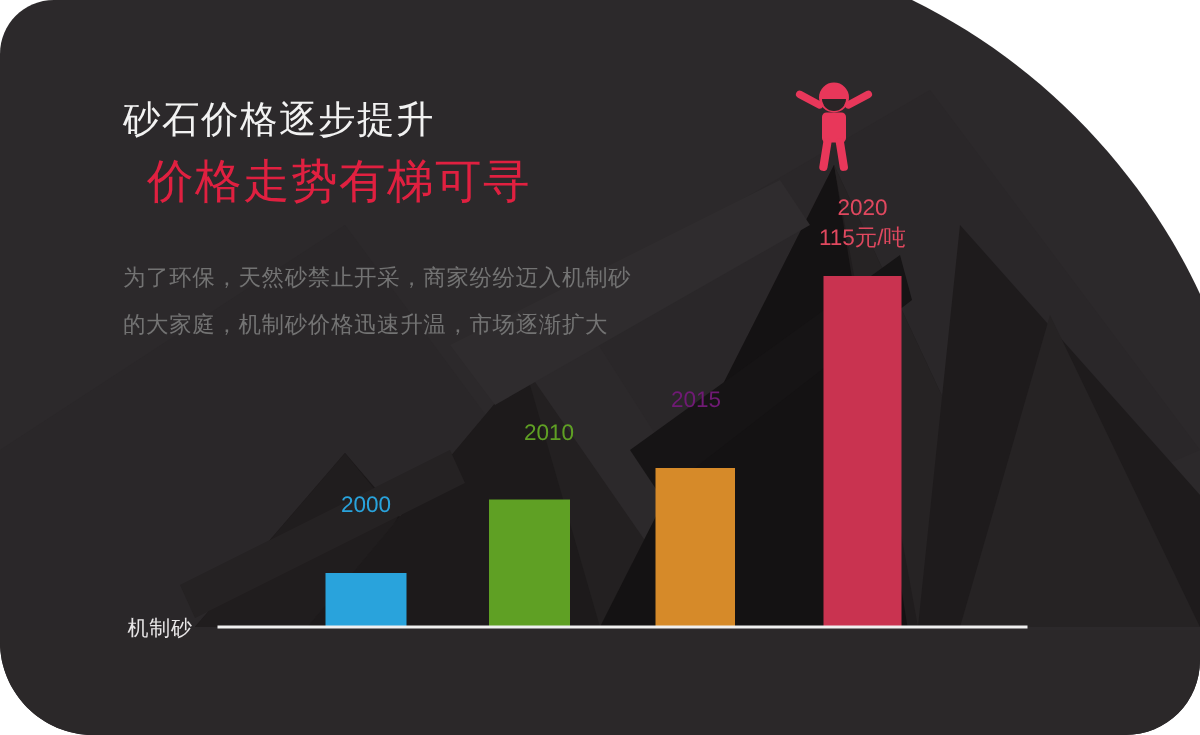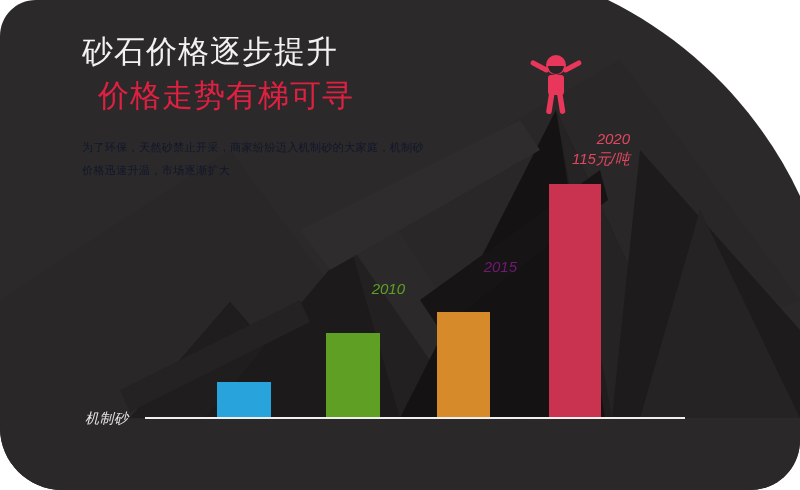--- a/index.html
+++ b/index.html
@@ -24,82 +24,81 @@
   }
 
   
   #textblock {
     position: absolute;
     left: 82px;
     top: 34px;
     width: 400px;
   }
   .title-main {
-    font-size: 31px;
+    font-size: 25px;
     color: #f2f2f2;
     letter-spacing: 1px;
     line-height: 1.18;
     white-space: nowrap;
+    margin-top: 32px;
   }
   .title-sub {
     font-size: 31px;
     color: #e02040;
     letter-spacing: 1px;
     line-height: 1.18;
     margin-top: 7px;
     margin-left: 16px;
     white-space: nowrap;
   }
   .paragraph {
-    margin-top: 22px;
-    font-size: 11px;
+    margin-top: 32px;
+    font-size: 15px;
     line-height: 2.05;
-    color: #0f172a;
+    color: #737373;
     width: 345px;
     letter-spacing: 0.4px;
   }
 
   
   #chart {
     position: absolute;
     left: 0; top: 0;
     width: 800px; height: 490px;
   }
   .bar {
     position: absolute;
     bottom: 72px;
   }
   .bar-caption {
     position: absolute;
-    text-align: right;
+    text-align: center;
     font-size: 15px;
     line-height: 1.32;
     white-space: nowrap;
-    font-style: italic;
   }
   .bar-caption .cap-year { display: block; }
   .bar-caption .cap-val  { display: block; }
 
   
   #axis-line {
     position: absolute;
     left: 145px;
     bottom: 71px;
     width: 540px;
     height: 2px;
     background: #f0f0f0;
   }
   #axis-label {
     position: absolute;
     left: 85px;
     bottom: 62px;
     font-size: 14px;
     color: #e8e6e7;
     letter-spacing: 0.5px;
-    font-style: italic;
   }
 
   
   #figure-svg {
     position: absolute;
     left: 528px;
     top: 52px;
     width: 56px;
     height: 62px;
   }
@@ -165,24 +164,25 @@
     <rect x="2" y="12" width="20" height="5" rx="2.5" fill="#e8375a" transform="rotate(28 12 14)"></rect>
     <rect x="34" y="12" width="20" height="5" rx="2.5" fill="#e8375a" transform="rotate(-28 44 14)"></rect>
     <rect x="20" y="40" width="5.5" height="22" rx="2.5" fill="#e8375a" transform="rotate(9 22 48)"></rect>
     <rect x="30" y="40" width="5.5" height="22" rx="2.5" fill="#e8375a" transform="rotate(-9 33 48)"></rect>
   </svg>
 
   <div id="chart">
 
     <div class="bar" style="left:217px;width:54px;height:36px;background:#29a3dc;"></div>
     <div class="bar-caption" style="left:191px;top:327px;width:106px;color:#29a3dc;">
+      <span class="cap-year">2000</span>
     </div>
 
     <div class="bar" style="left:326px;width:54px;height:85px;background:#5fa024;"></div>
-    <div class="bar-caption" style="left:299px;top:279px;width:106px;color:#5fa024;">
+    <div class="bar-caption" style="left:313px;top:279px;width:106px;color:#5fa024;">
       <span class="cap-year">2010</span>
     </div>
 
     <div class="bar" style="left:437px;width:53px;height:106px;background:#d68a29;"></div>
     <div class="bar-caption" style="left:411px;top:257px;width:106px;color:#701a75;">
       <span class="cap-year">2015</span>
     </div>
 
     <div class="bar" style="left:549px;width:52px;height:234px;background:#c93350;"></div>
     <div class="bar-caption" style="left:520px;top:129px;width:110px;color:#e0485f;">

